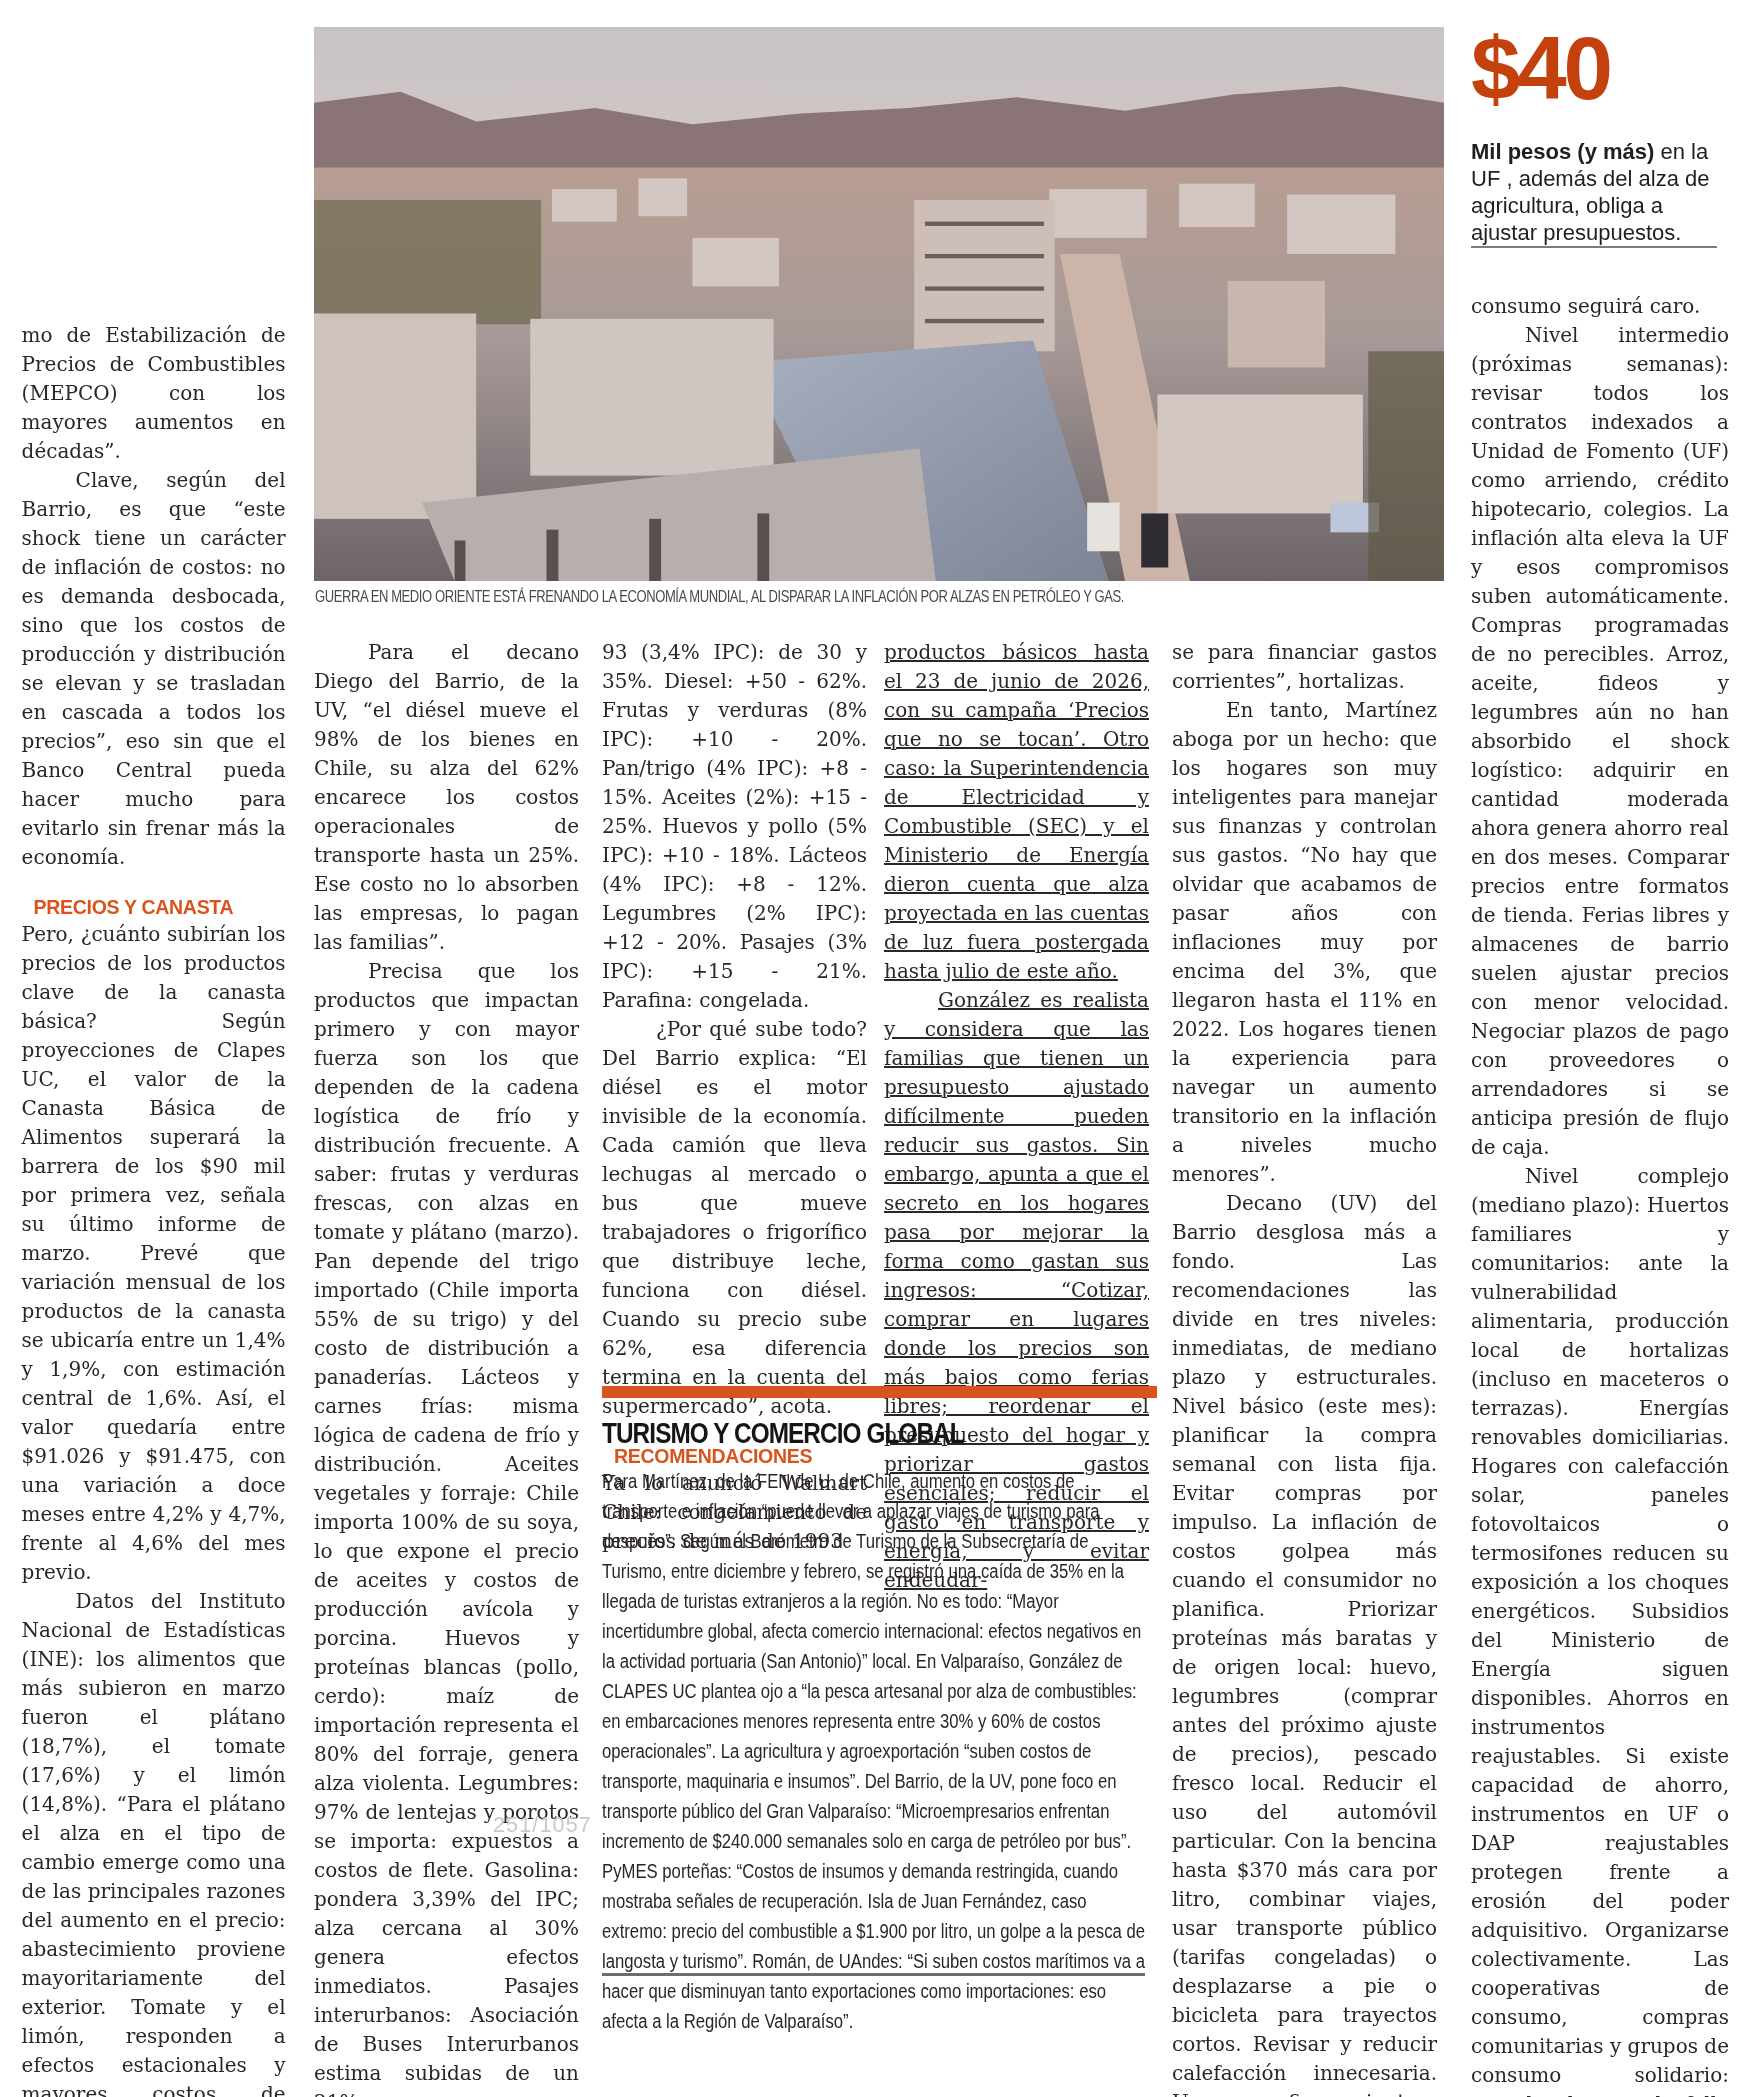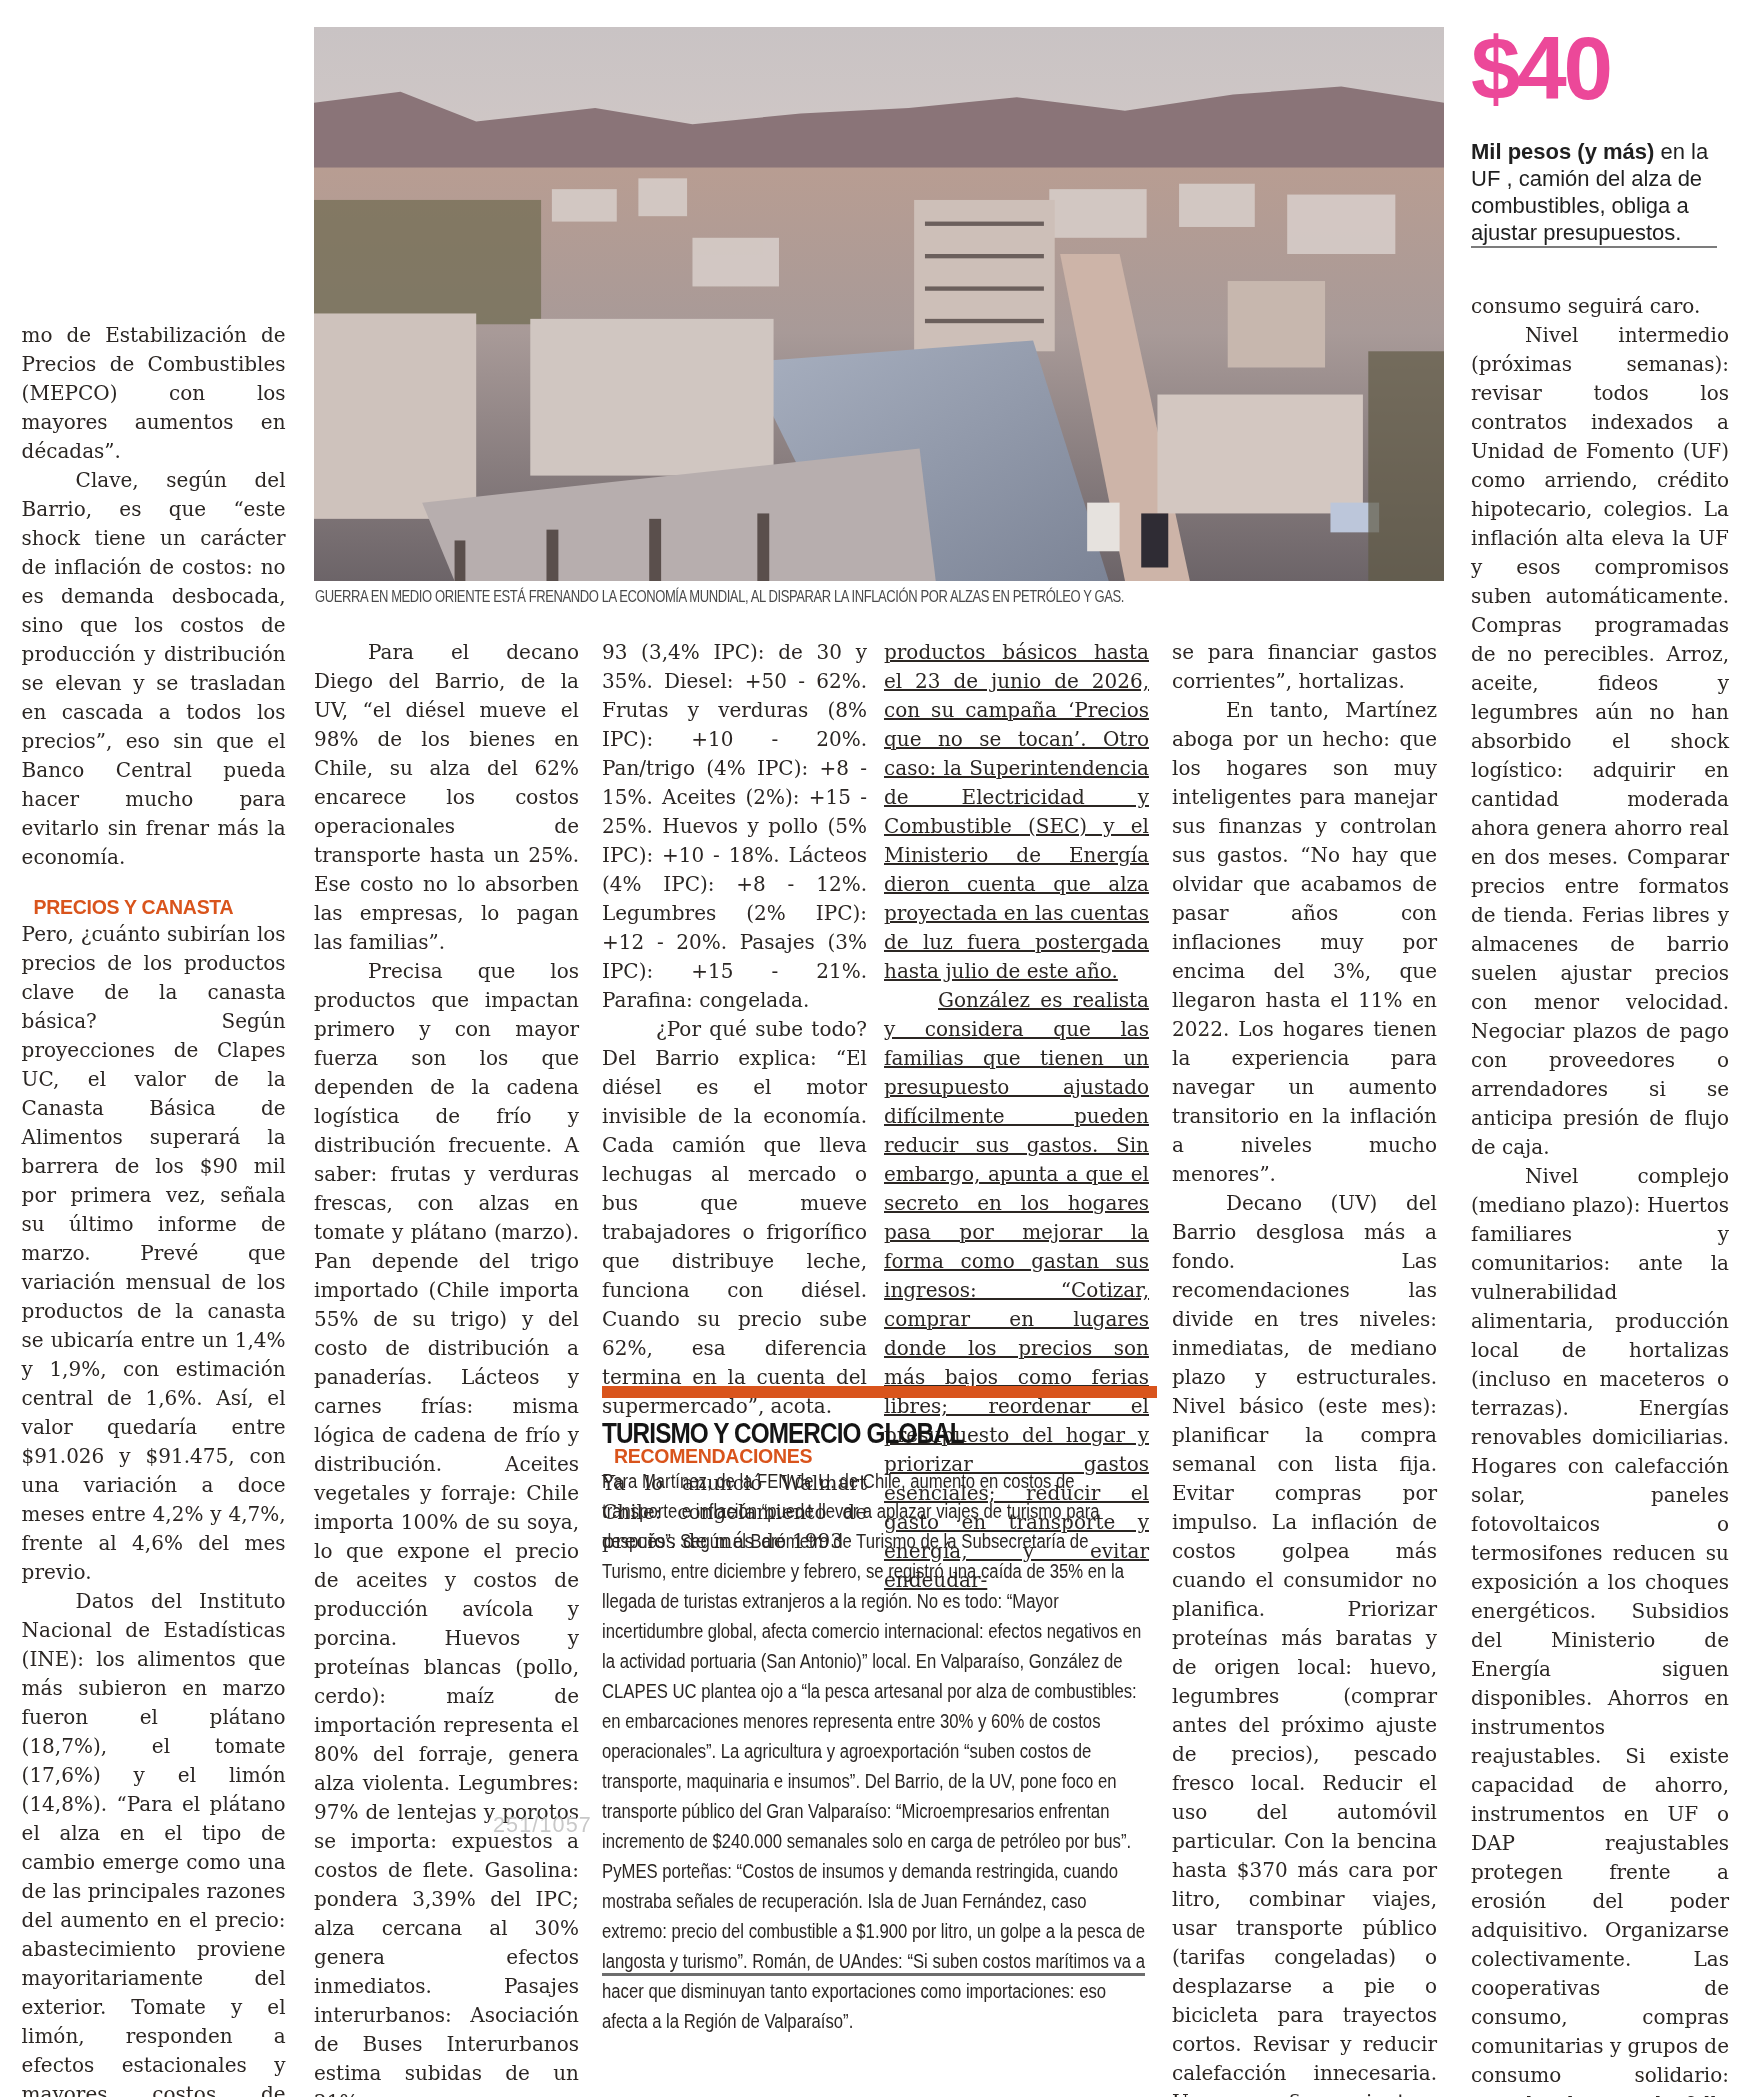--- a/index.html
+++ b/index.html
@@ -3,21 +3,21 @@
 <meta charset="utf-8">
 <style>
   html,body{margin:0;padding:0;background:#ffffff;}
   body{width:1754px;height:2097px;position:relative;overflow:hidden;color:#2a2522;}
   .col{position:absolute;font-family:"DejaVu Serif","Liberation Serif",serif;font-size:20px;line-height:29px;text-align:justify;hyphens:auto;color:#2b2623;}
   .col p{margin:0;text-indent:0;}
   .col p.ind{text-indent:54px;}
   .kicker{font-family:"Liberation Sans","DejaVu Sans",sans-serif;font-weight:bold;color:#d9541c;font-size:19.5px;line-height:26px;letter-spacing:-0.3px;margin:21.6px 0 0 0;padding-left:12px;}
   #photo{position:absolute;left:314px;top:27px;width:1130px;height:554px;overflow:hidden;}
   #caption{position:absolute;left:315px;top:588px;width:1135px;font-family:"Liberation Sans","DejaVu Sans",sans-serif;font-size:15.7px;letter-spacing:-0.5px;color:#4a4a4a;transform:scaleX(0.83);transform-origin:left top;white-space:nowrap;}
-  #stat-figure{position:absolute;left:1471px;top:21.6px;font-family:"Liberation Sans","DejaVu Sans",sans-serif;font-weight:bold;color:#ec4899;font-size:89px;line-height:92px;letter-spacing:-3.2px;}
+  #stat-figure{position:absolute;left:1471px;top:21.6px;font-family:"Liberation Sans","DejaVu Sans",sans-serif;font-weight:bold;color:#c2410c;font-size:89px;line-height:92px;letter-spacing:-3.2px;}
   #stat-desc{position:absolute;left:1471px;top:138px;width:259px;font-family:"Liberation Sans","DejaVu Sans",sans-serif;font-size:22px;line-height:27px;color:#1f1f1f;}
   #stat-desc b{font-weight:bold;}
   #stat-rule{position:absolute;left:1471px;top:246px;width:246px;height:2.2px;background:#7c7c7c;}
   #orange-bar{position:absolute;left:602px;top:1386px;width:555px;height:12px;background:#d9541c;}
   #turismo-title{position:absolute;left:602px;top:1417px;font-family:"Liberation Sans","DejaVu Sans",sans-serif;font-weight:bold;font-size:29px;letter-spacing:-1.1px;color:#151515;transform:scaleX(0.84);transform-origin:left top;white-space:nowrap;}
   #turismo-body{position:absolute;left:602px;top:1466px;width:654px;font-family:"Liberation Sans","DejaVu Sans",sans-serif;font-size:20px;line-height:30px;color:#2b2623;transform:scaleX(0.835);transform-origin:left top;}
   #turismo-body p{margin:0;}
   #turismo-rule{position:absolute;left:602px;top:1973px;width:543px;height:3.2px;background:#6d6d6d;}
   .watermark{position:absolute;left:493px;top:1812px;font-family:"Liberation Sans",sans-serif;font-size:21.6px;color:#c8c8c8;letter-spacing:1.1px;}
 </style>
@@ -75,21 +75,21 @@
       </g>
     <rect x="1430" y="880" width="60" height="90" fill="#e6e2de"></rect>
     <rect x="1530" y="900" width="50" height="100" fill="#2f2c34"></rect>
     <rect x="1880" y="880" width="90" height="55" fill="#bcc6da"></rect>
     <rect x="1950" y="600" width="140" height="425" fill="#5f5a44" opacity="0.7"></rect>
   </svg>
 </div>
 <div id="caption">GUERRA EN MEDIO ORIENTE ESTÁ FRENANDO LA ECONOMÍA MUNDIAL, AL DISPARAR LA INFLACIÓN POR ALZAS EN PETRÓLEO Y GAS.</div>
 
 <div id="stat-figure">$40</div>
-<div id="stat-desc"><b>Mil pesos (y más)</b><span> en la UF , camión del  alza de combustibles, obliga a ajustar  presupuestos.</span></div>
+<div id="stat-desc"><b>Mil pesos (y más)</b><span> en la UF , además del  alza de agricultura, obliga a ajustar  presupuestos.</span></div>
 <div id="stat-rule"></div>
 
 <div class="col" style="left:21.6px;top:321px;width:264px;">
   <p>mo de Estabilización de Precios de Combustibles (MEPCO) con los mayores aumentos en décadas”.</p>
   <p class="ind">Clave, según del Barrio, es que “este shock tiene un carácter de inflación de costos: no es demanda desbocada, sino que los costos de producción y distribución se elevan y se trasladan en cascada a todos los precios”, eso sin que el Banco Central pueda hacer mucho para evitarlo sin frenar más la economía.</p>
   <div class="kicker">PRECIOS Y CANASTA</div>
   <p>Pero, ¿cuánto subirían los precios de los productos clave de la canasta básica? Según proyecciones de Clapes UC, el valor de la Canasta Básica de Alimentos superará la barrera de los $90 mil por primera vez, señala su último informe de marzo. Prevé que variación mensual de los productos de la canasta se ubicaría entre un 1,4% y 1,9%, con estimación central de 1,6%. Así, el valor quedaría entre $91.026 y $91.475, con una variación a doce meses entre 4,2% y 4,7%, frente al 4,6% del mes previo.</p>
   <p class="ind">Datos del Instituto Nacional de Estadísticas (INE): los alimentos que más subieron en marzo fueron el plátano (18,7%), el tomate (17,6%) y el limón (14,8%). “Para el plátano el alza en el tipo de cambio emerge como una de las principales razones del aumento en el precio: abastecimiento proviene mayoritariamente del exterior. Tomate y el limón, responden a efectos estacionales y mayores costos de transporte, derivados del aumento en el precio de combustibles”, profundiza Hermann González, de Clapes UC (Pontificia Universidad Católica de Chile).</p>
 
 </div>

